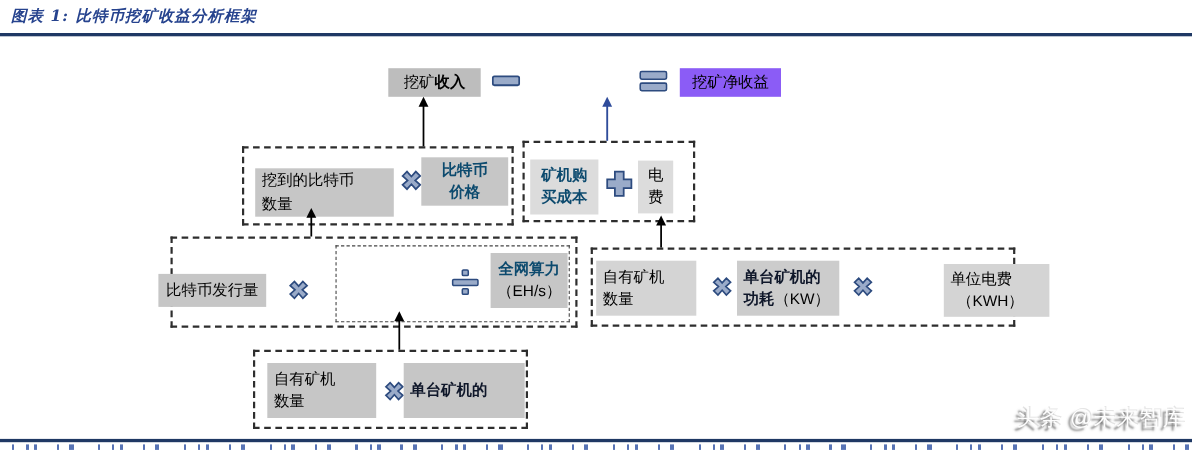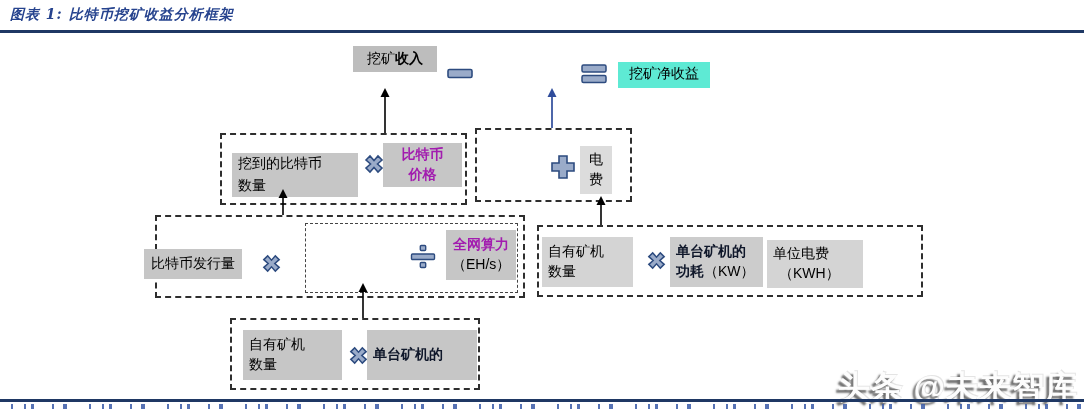--- a/index.html
+++ b/index.html
@@ -24,43 +24,43 @@
   .box{
     position:absolute;display:flex;flex-direction:column;justify-content:center;
     font-size:14px;line-height:1.4;box-sizing:border-box;padding:1px 6px;
   }
   .box .l{display:block;white-space:nowrap;}
   .c{text-align:center;}
   .bgA{background:#BDBDBD;}  
   .bgB{background:#C6C6C6;}  
   .bgC{background:#D4D4D4;}
   .bgD{background:#DCDCDC;}  
-  .bgE{background:#5eead4;font-family:Liberation Mono, monospace;}  
-  .red{color:#a21caf;font-weight:bold;}
+  .bgE{background:#8b5cf6;}  
+  .red{color:#0c4a6e;font-weight:bold;}
   .purple{color:#0f172a;font-weight:bold;}
   .bld{font-weight:bold;}
   .frame{position:absolute;border:2px dashed #2e2e2e;box-sizing:border-box;background:transparent;}
   .frame.fine{border:1.5px dashed #444;}
   .op{position:absolute;}
   .watermark{
-    position:absolute;right:6px;top:366px;font-size:32px;font-weight:bold;letter-spacing:1px;
+    position:absolute;right:6px;top:366px;font-size:20px;font-weight:normal;letter-spacing:1px;
     color:#fdfdfd;text-shadow:-3px 3px 2px rgba(72,72,72,.8),1px -1px 0 rgba(205,205,205,.55);
     white-space:nowrap;
   }
   svg{display:block;}
 </style>
 </head>
 <body>
 
 <div id="stage">
 
   <div class="figure-title">图表 1: 比特币挖矿收益分析框架</div>
   <div class="rule top"></div>
 
-  <div class="box bgA c" style="left:353px;top:46px;width:84px;height:26px;align-items:center;">
+  <div class="box bgA c" style="left:353px;top:62px;width:84px;height:26px;align-items:center;">
     <span class="l"><span>挖矿</span><span class="bld">收入</span></span>
   </div>
 
   <div class="op" style="left:447px;top:67px;">
     <svg width="26" height="13" viewBox="0 0 26 13">
       <rect x="1" y="2.5" width="24" height="8" rx="1.5" fill="#9AABC9" stroke="#2D4B7F" stroke-width="1.6"></rect>
     </svg>
   </div>
 
 
@@ -88,20 +88,24 @@
     </svg>
   </div>
 
   <div class="box bgB c red" style="left:383px;top:143px;width:79px;height:44px;">
     <span class="l">比特币</span>
     <span class="l">价格</span>
   </div>
 
   <div class="frame" style="left:475px;top:128px;width:157px;height:74px;"></div>
 
+  <div class="box bgD c red" style="left:482px;top:145px;width:62px;height:50px;">
+    <span class="l">矿机购</span>
+    <span class="l">买成本</span>
+  </div>
 
   <div class="op" style="left:549px;top:153px;">
     <svg width="28" height="28" viewBox="0 0 28 28">
       <path d="M10 3 h8 v7 h7 v8 h-7 v7 h-8 v-7 H3 v-8 h7 Z" fill="#9AABC9" stroke="#2D4B7F" stroke-width="1.6"></path>
     </svg>
   </div>
 
   <div class="box bgD c" style="left:580px;top:146px;width:32px;height:48px;">
     <span class="l">电</span>
     <span class="l">费</span>
@@ -152,21 +156,21 @@
     <span class="l purple">单台矿机的</span>
     <span class="l"><span class="purple">功耗</span><span>（KW）</span></span>
   </div>
 
   <div class="op" style="left:773px;top:249px;">
     <svg width="23" height="23" viewBox="0 0 24 24">
       <path d="M4 8 L8 4 L12 8.5 L16 4 L20 8 L15.5 12 L20 16 L16 20 L12 15.5 L8 20 L4 16 L8.5 12 Z" fill="#9AABC9" stroke="#2D4B7F" stroke-width="1.6"></path>
     </svg>
   </div>
 
-  <div class="box bgC" style="left:767px;top:240px;width:96px;height:48px;">
+  <div class="box bgC" style="left:858px;top:240px;width:96px;height:48px;">
     <span class="l">单位电费</span>
     <span class="l" style="padding-left:6px;">（KWH）</span>
   </div>
 
   <div class="frame" style="left:230px;top:318px;width:250px;height:72px;"></div>
 
   <div class="box bgB" style="left:243px;top:330px;width:99px;height:50px;">
     <span class="l">自有矿机</span>
     <span class="l">数量</span>
   </div>

